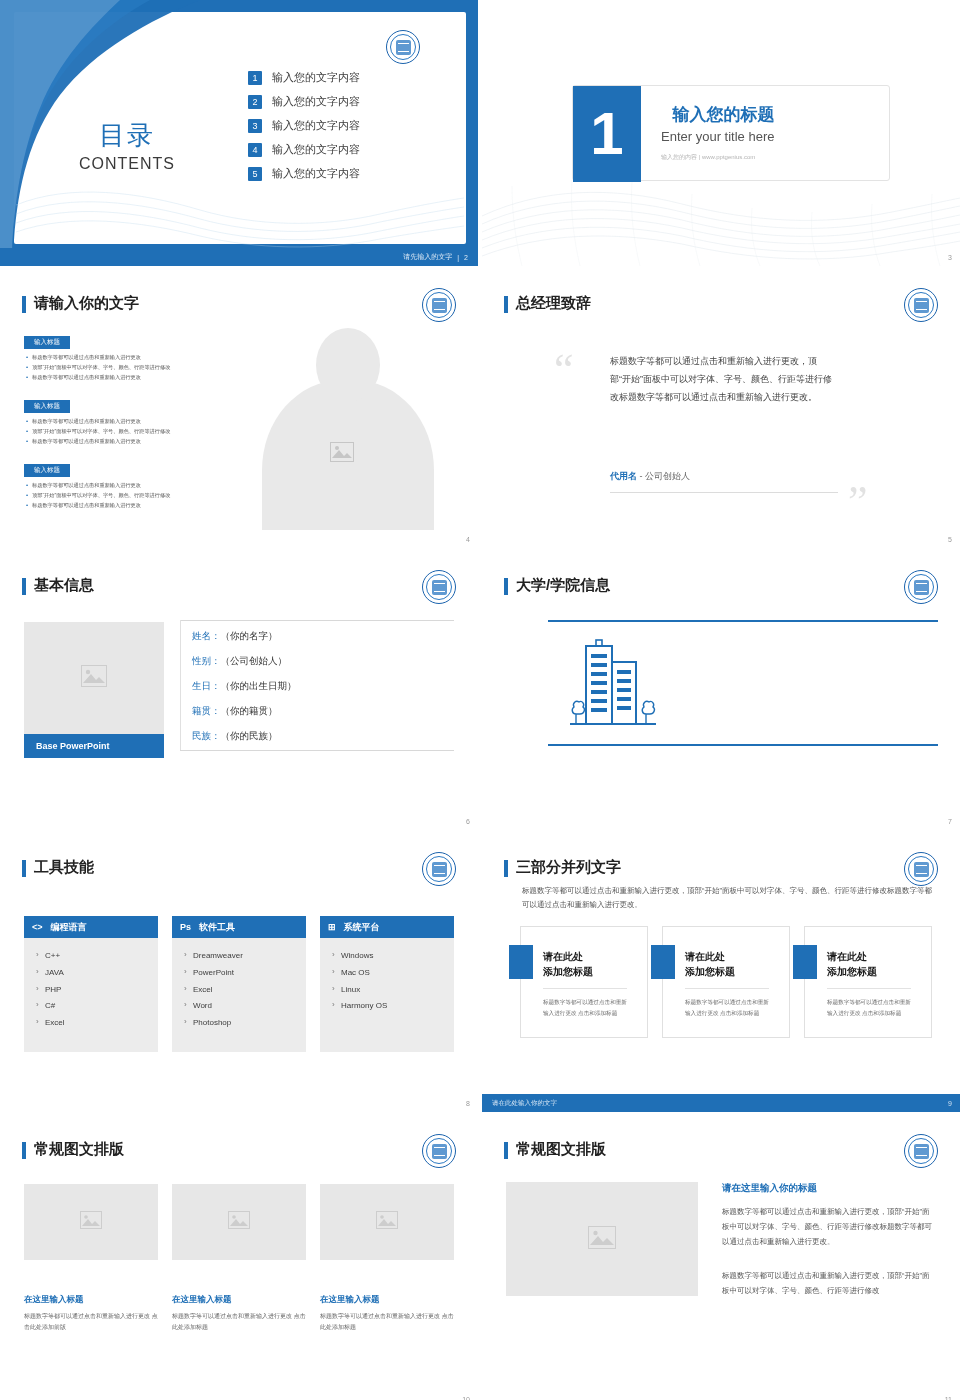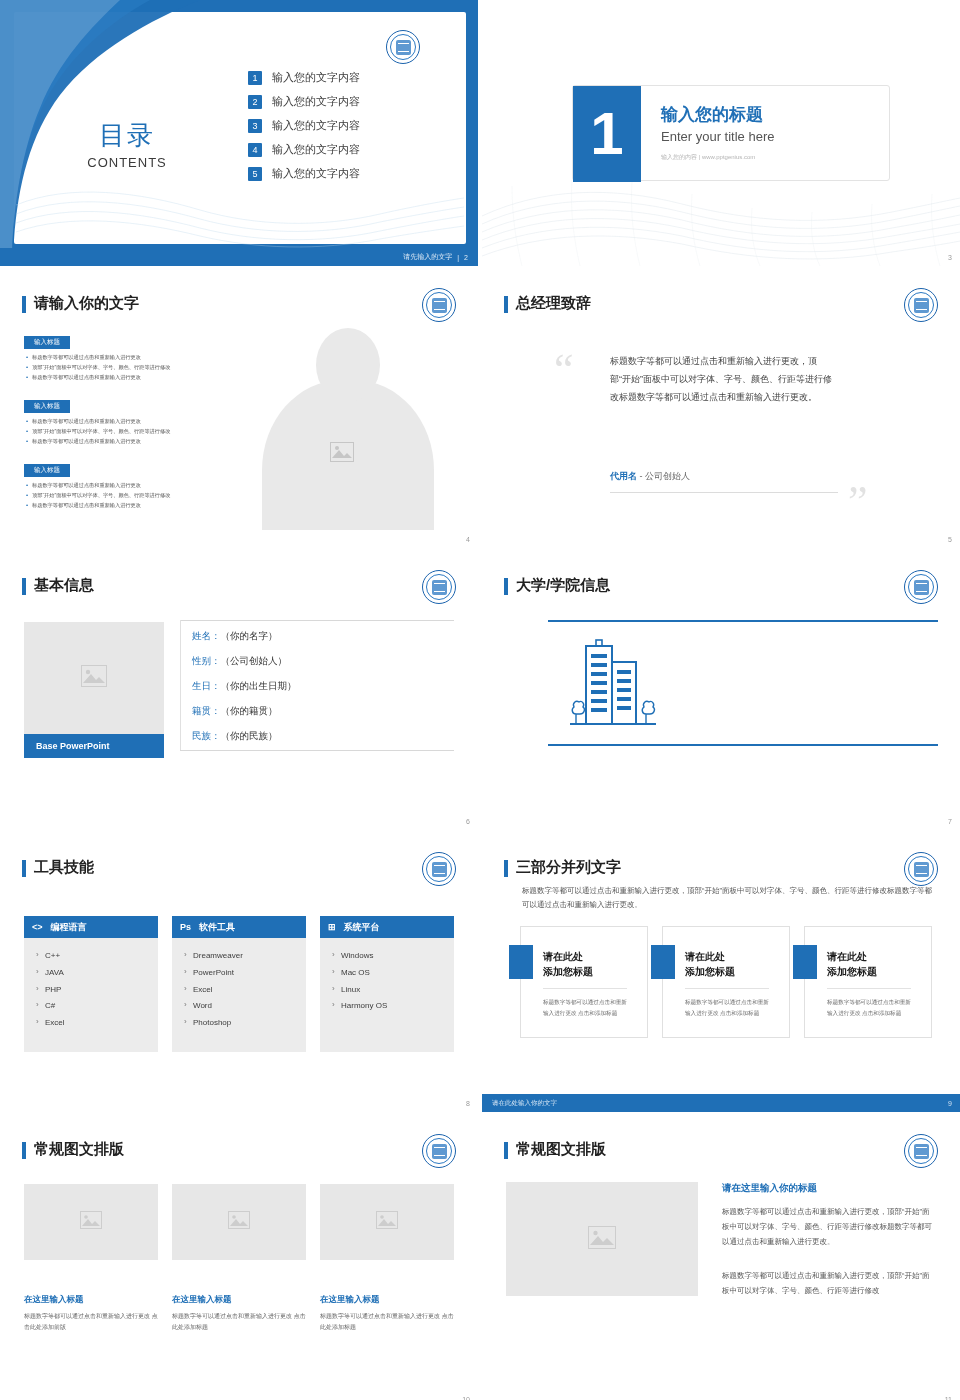--- a/index.html
+++ b/index.html
@@ -60,21 +60,21 @@
   .s2-wave {
     position: absolute; left: 0; top: 0; width: 478px; height: 266px;
   }
   .s2-title {
     position: absolute; left: 52px; top: 118px; width: 150px; text-align: center;
   }
   .s2-title .cn {
     font-size: 26px; font-weight: normal; color: #1f6fb6; letter-spacing: 2px;
   }
   .s2-title .en {
-    font-size: 13px; color: #3a3a3a; letter-spacing: 1px; margin-top: 2px;
+    font-size: 16px; color: #3a3a3a; letter-spacing: 1px; margin-top: 2px;
   }
   .toc { position: absolute; left: 248px; top: 70px; }
   .toc-row { display: flex; align-items: center; margin-bottom: 9px; }
   .toc-num {
     width: 14px; height: 14px; background: #1f6fb6; color: #fff;
     font-size: 9px; display: flex; align-items: center; justify-content: center;
     margin-right: 10px; border-radius: 1px;
   }
   .toc-label { font-size: 11px; color: #3b3b3b; }
   .s2-footer {
@@ -90,21 +90,21 @@
     position: absolute; left: 90px; top: 85px; width: 318px; height: 96px;
     border: 1px solid #e3e3e3; border-radius: 3px; background: #fff;
   }
   .s3-bignum {
     position: absolute; left: 0; top: 0; width: 68px; height: 96px;
     background: #1f6fb6; color: #fff; font-size: 60px; font-weight: bold;
     display: flex; align-items: center; justify-content: center;
     line-height: 1;
   }
   .s3-texts { position: absolute; left: 88px; top: 17px; }
-  .s3-cn { font-size: 17px; font-weight: bold; color: #1f6fb6; }
+  .s3-cn { font-size: 17px; font-weight: bold; color: #1f6fb6; text-align: right; }
   .s3-en { font-size: 13px; color: #555; margin-top: 3px; }
   .s3-small { font-size: 6px; color: #b4b4b4; margin-top: 9px; }
   .s3-mesh { position: absolute; left: 0; bottom: 0; width: 478px; height: 120px; }
   
   .head {
     position: absolute; left: 22px; top: 24px;
     display: flex; align-items: flex-end;
   }
   .head-bar { width: 4px; height: 17px; background: #1f6fb6; margin-right: 8px; }
   .head-title { font-size: 15px; font-weight: bold; color: #222; }

